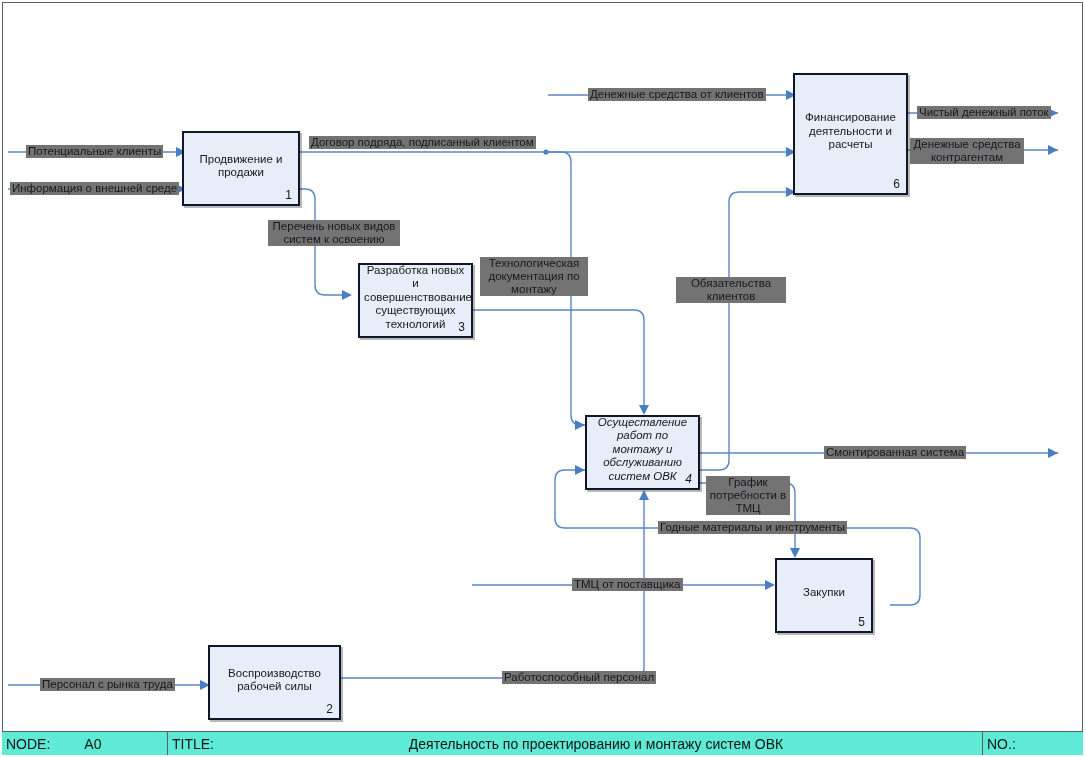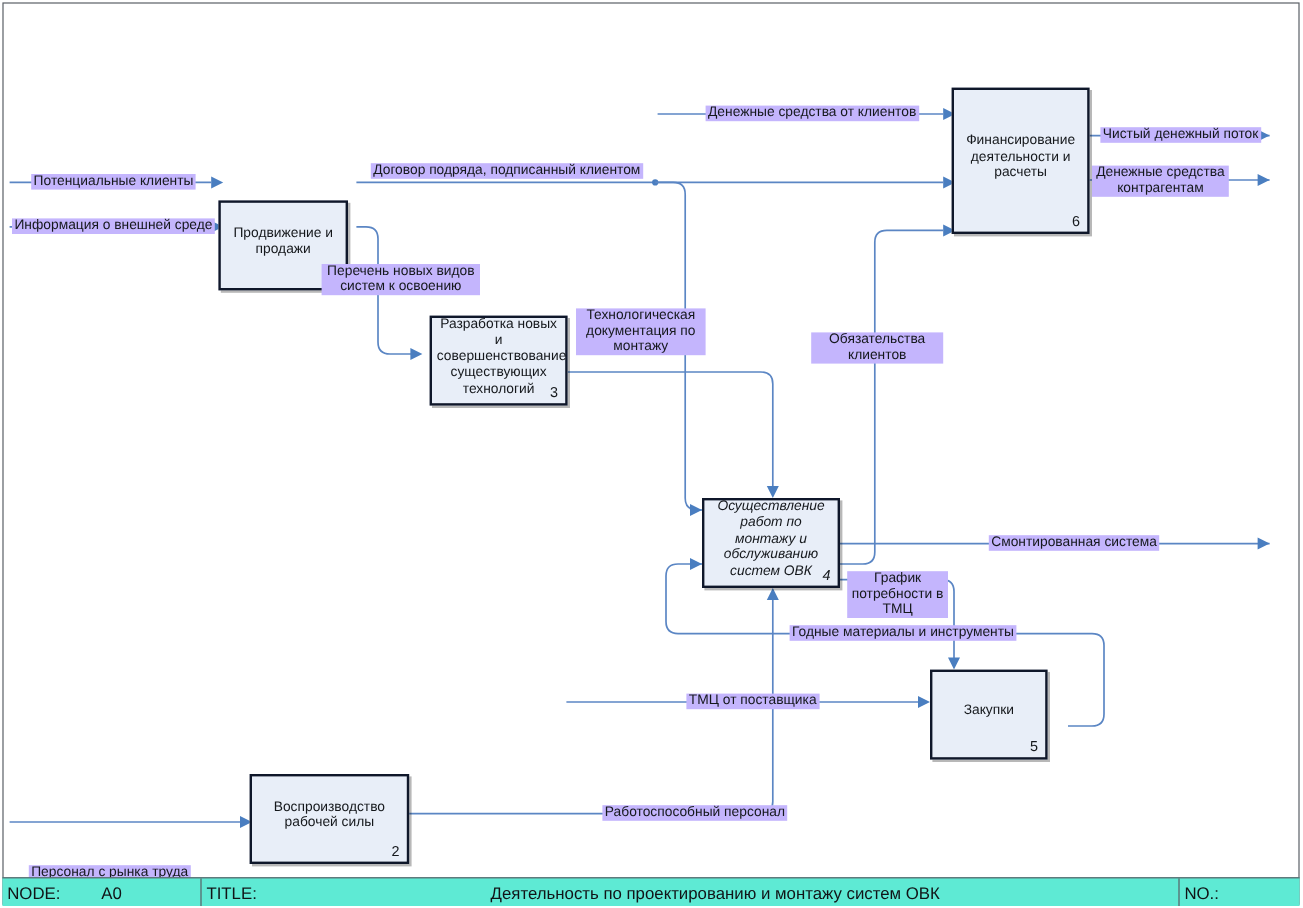--- a/index.html
+++ b/index.html
@@ -56,21 +56,21 @@
     font-size:12px;
     color:#15181c;
   }
 
   .wlabel{
     position:absolute;
     font-size:11.5px;
     line-height:13px;
     color:#15181c;
     white-space:nowrap;
-    background:#c4b5fd;
+    background:#737373;
     padding:0 2px;
   }
   .wlabel.ctr{text-align:center;white-space:normal;}
 
   
   #footer{
     position:absolute;
     left:2px;top:731px;
     width:1081px;height:24px;
     box-sizing:border-box;
@@ -150,21 +150,21 @@
       <polygon class="ah" points="765,580 775,585 765,590"></polygon>
 
       <line x1="8" y1="685" x2="200" y2="685"></line>
       <polygon class="ah" points="200,680 210,685 200,690"></polygon>
 
       <path d="M325,678 L634,678 Q644,678 644,668 L644,500"></path>
       <polygon class="ah" points="639,500 649,500 644,490"></polygon>
 
     </svg>
 
-    <div class="abox" style="left:182px;top:131px;width:108px;height:75px;margin-top:36px;">
+    <div class="abox" style="left:182px;top:131px;width:118px;height:75px;">
       <div class="atitle">Продвижение и продажи</div>
       <div class="anum">1</div>
     </div>
 
     <div class="abox" style="left:208px;top:645px;width:133px;height:75px;">
       <div class="atitle">Воспроизводство рабочей силы</div>
       <div class="anum">2</div>
     </div>
 
     <div class="abox" style="left:358px;top:263px;width:115px;height:75px;">
@@ -206,21 +206,21 @@
     <div class="wlabel ctr" style="left:910px;top:138px;width:110px;">Денежные средства контрагентам</div>
 
     <div class="wlabel" style="left:824px;top:446px;">Смонтированная система</div>
 
     <div class="wlabel ctr" style="left:706px;top:476px;width:80px;">График потребности в ТМЦ</div>
 
     <div class="wlabel" style="left:658px;top:521px;">Годные материалы и инструменты</div>
 
     <div class="wlabel" style="left:572px;top:578px;">ТМЦ от поставщика</div>
 
-    <div class="wlabel" style="left:24px;top:678px;margin-top:43px;">Персонал с рынка труда</div>
+    <div class="wlabel" style="left:40px;top:678px;">Персонал с рынка труда</div>
 
     <div class="wlabel" style="left:502px;top:671px;">Работоспособный персонал</div>
 
   </div>
 
   <div id="footer">
     <div class="cell c-node">
       <span class="k">NODE:</span>
       <span class="v">A0</span>
     </div>

